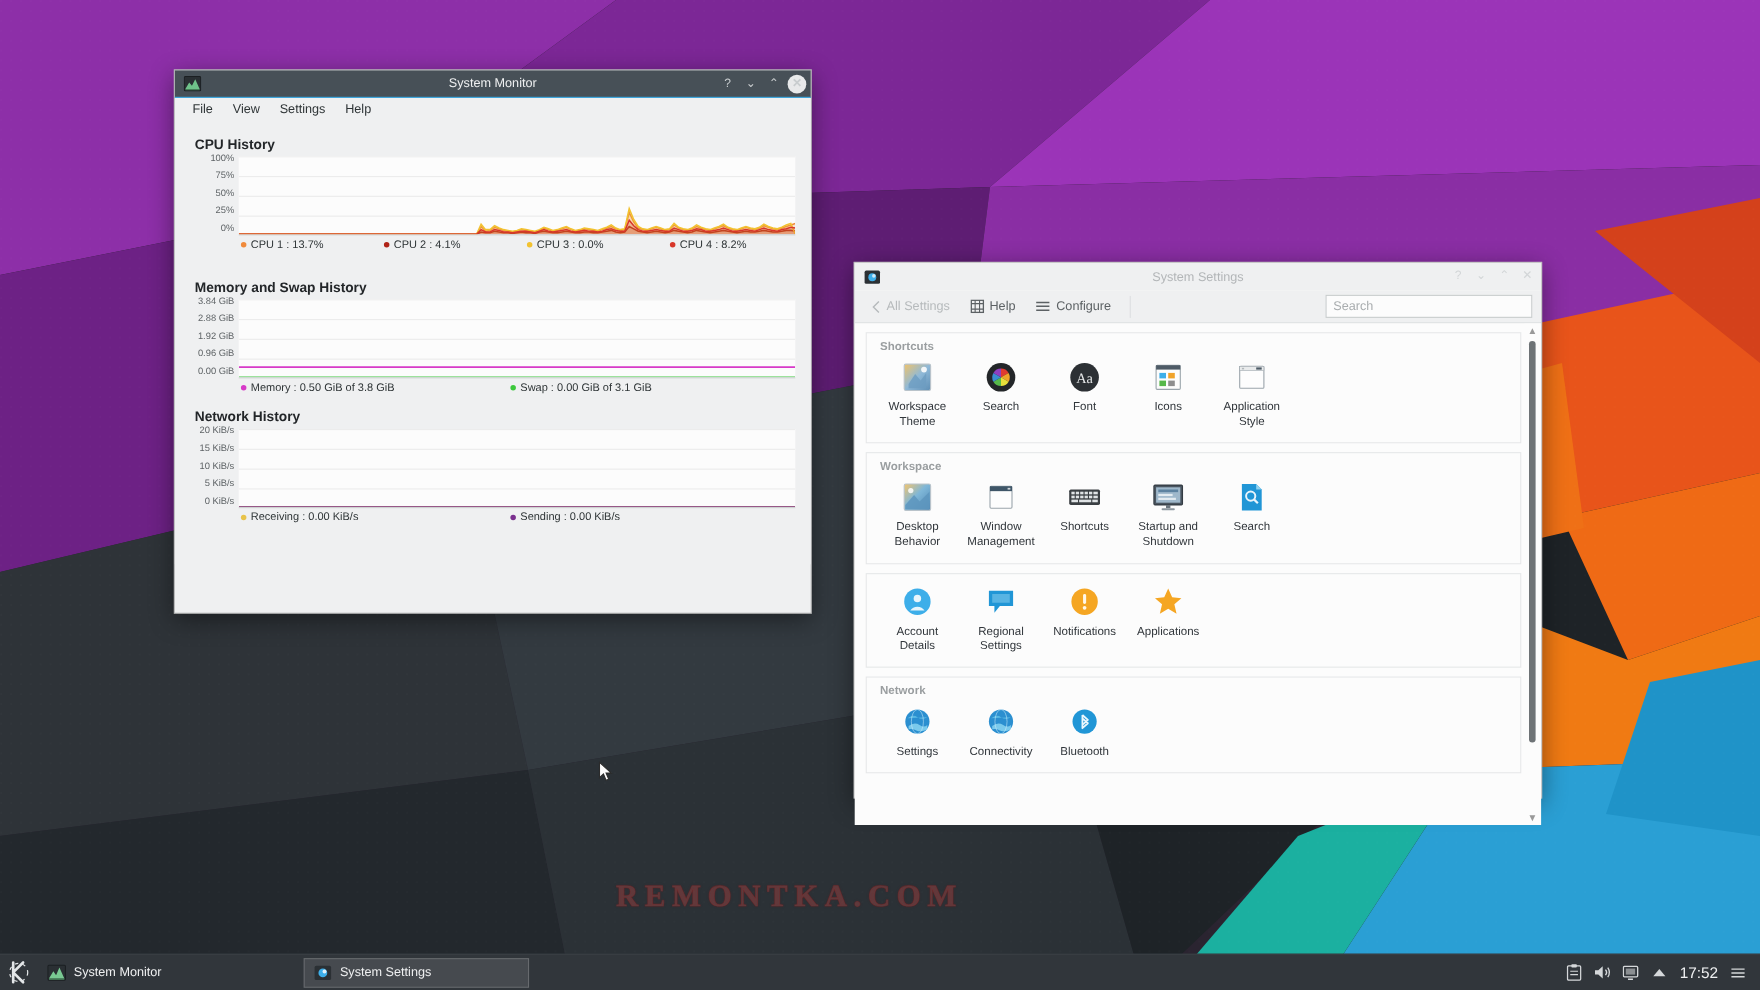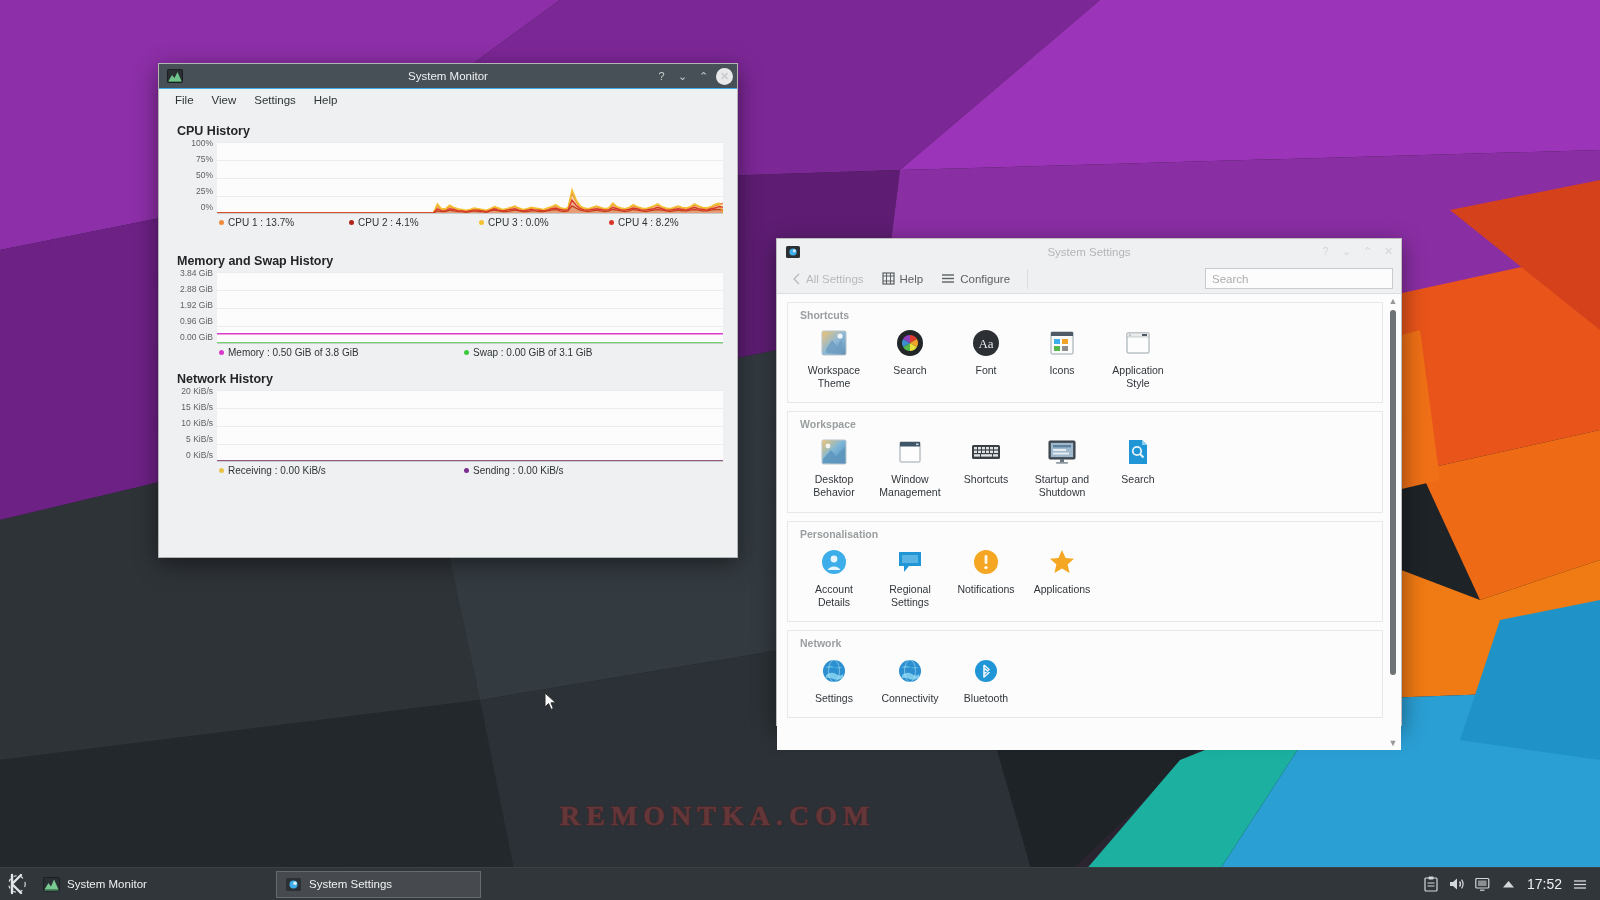--- a/index.html
+++ b/index.html
@@ -622,21 +622,20 @@
                 <circle cx="11" cy="13" r="4.2" fill="none" stroke="#e8f4fb" stroke-width="1.8"></circle>
                 <line x1="14" y1="16" x2="17.5" y2="19.5" stroke="#e8f4fb" stroke-width="2"></line>
               </svg>
             </div>
             <div class="tile-label">Search</div>
           </div>
         </div>
       </div>
 
       <div class="ss-group">
-        <div class="group-label">Personalisation</div>
         <div class="tiles">
           <div class="tile">
             <div class="tile-icon">
               <svg width="26" height="26" viewBox="0 0 26 26">
                 <circle cx="13" cy="13" r="12" fill="#3daee9"></circle>
                 <circle cx="13" cy="10" r="3.4" fill="#e8f5fc"></circle>
                 <path d="M6.5 21 A7.5 7 0 0 1 19.5 21 Z" fill="#e8f5fc"></path>
               </svg>
             </div>
             <div class="tile-label">Account Details</div>

